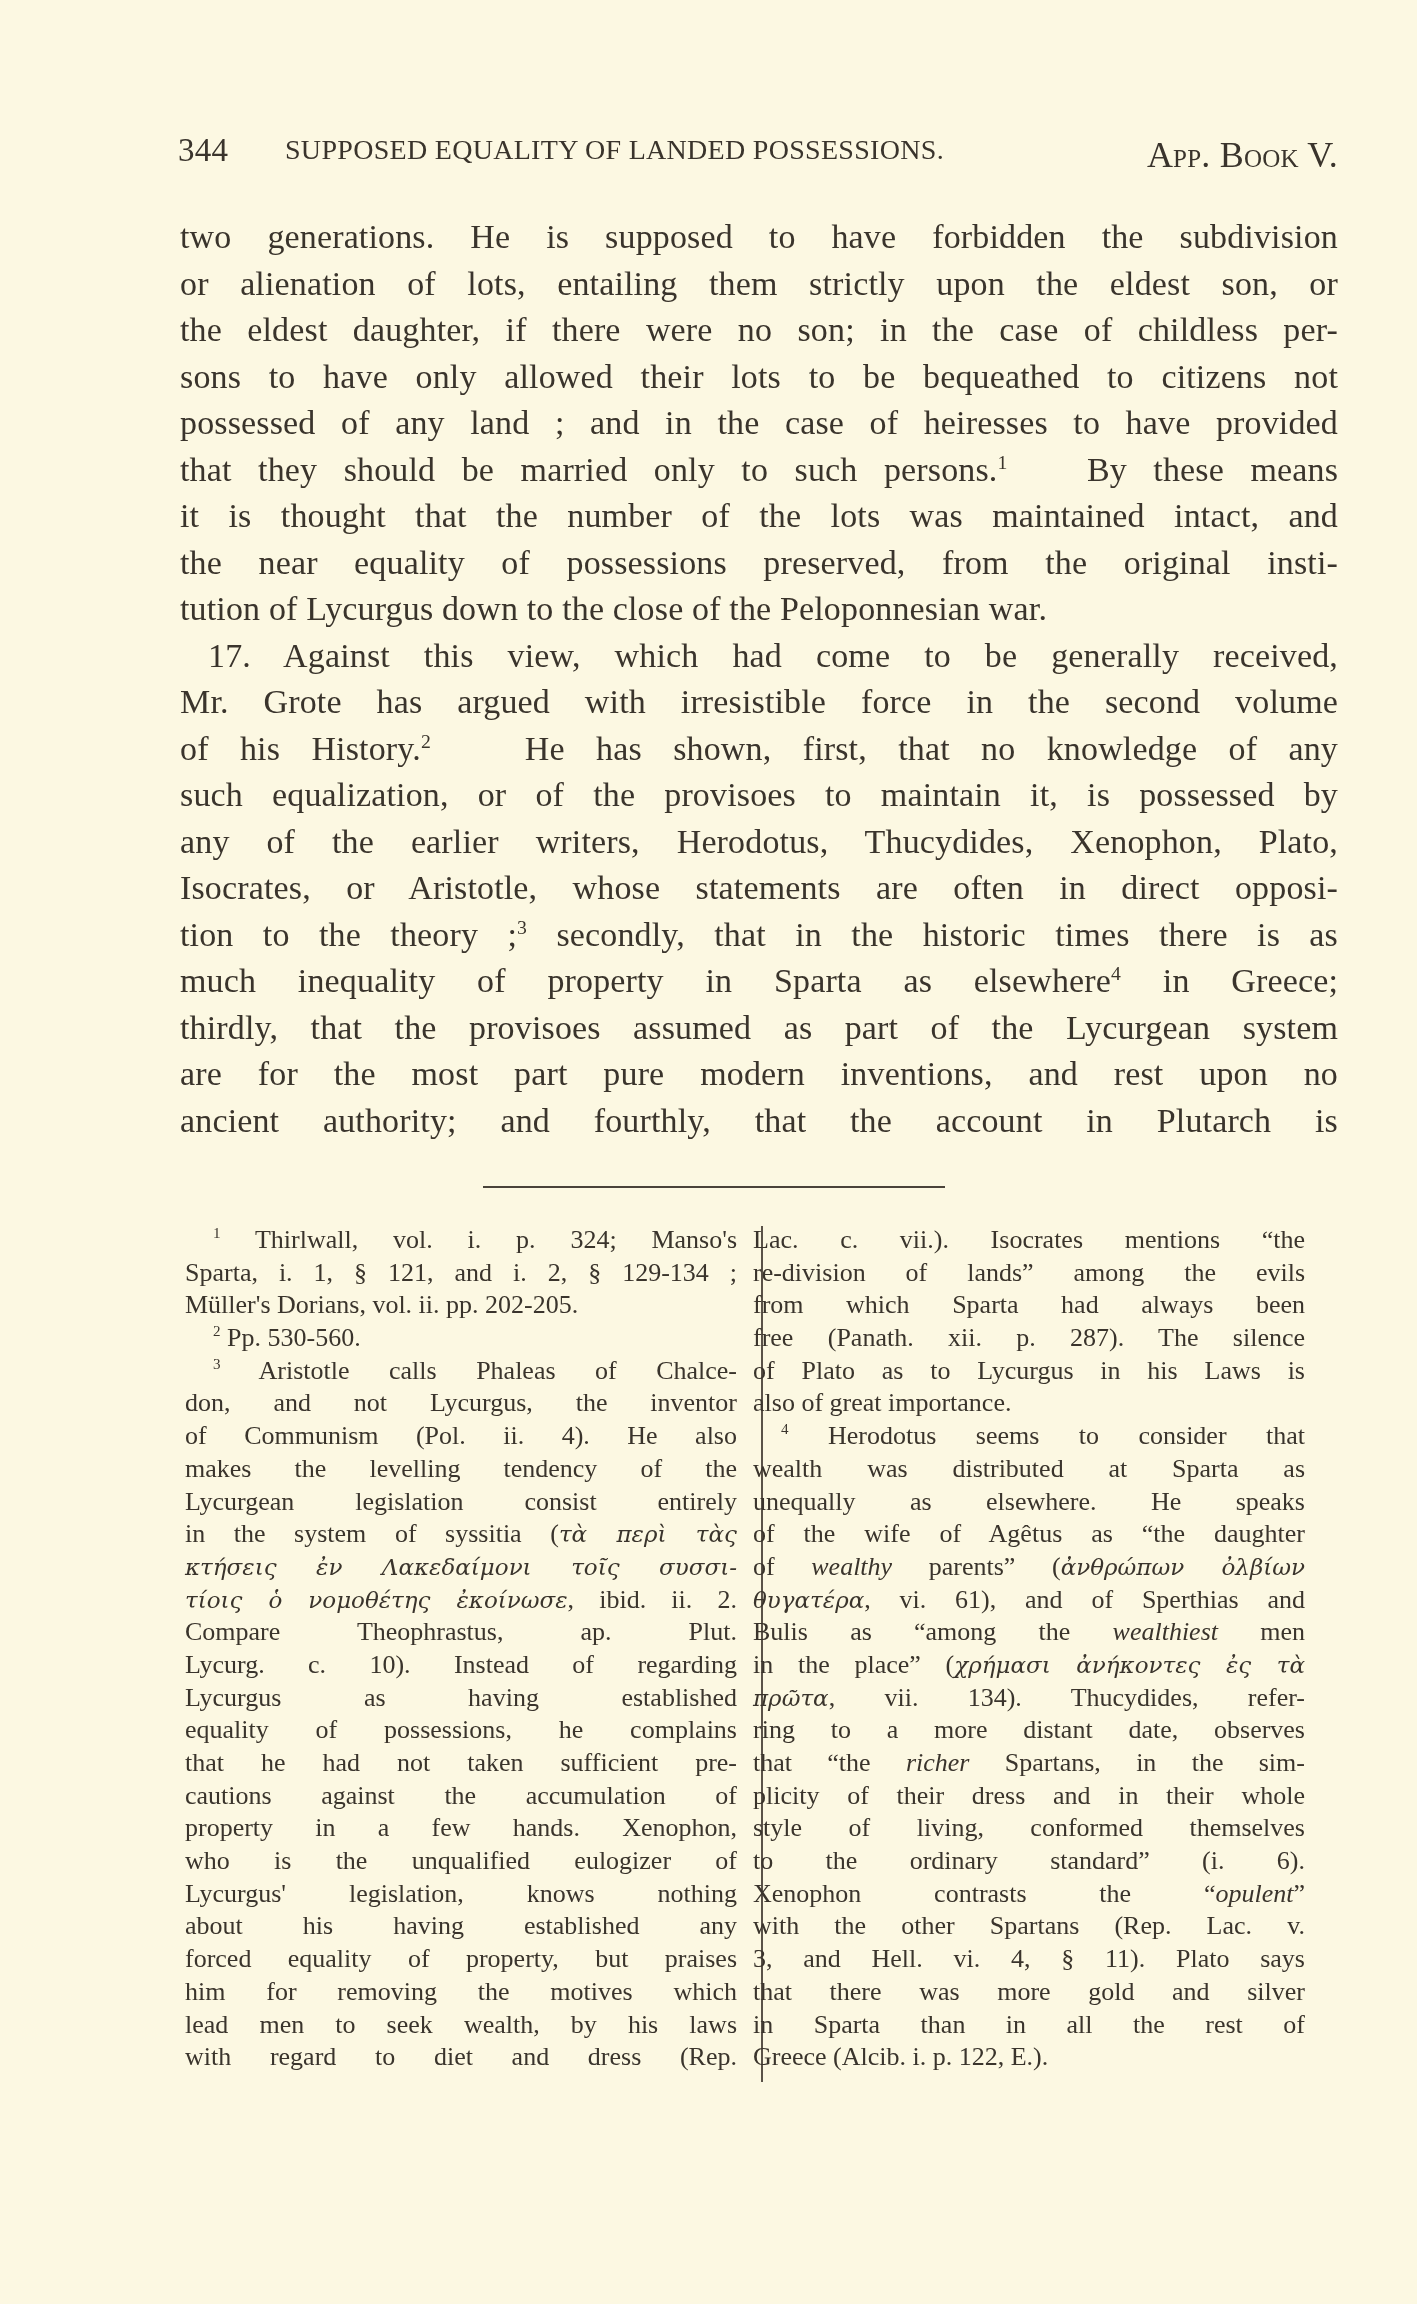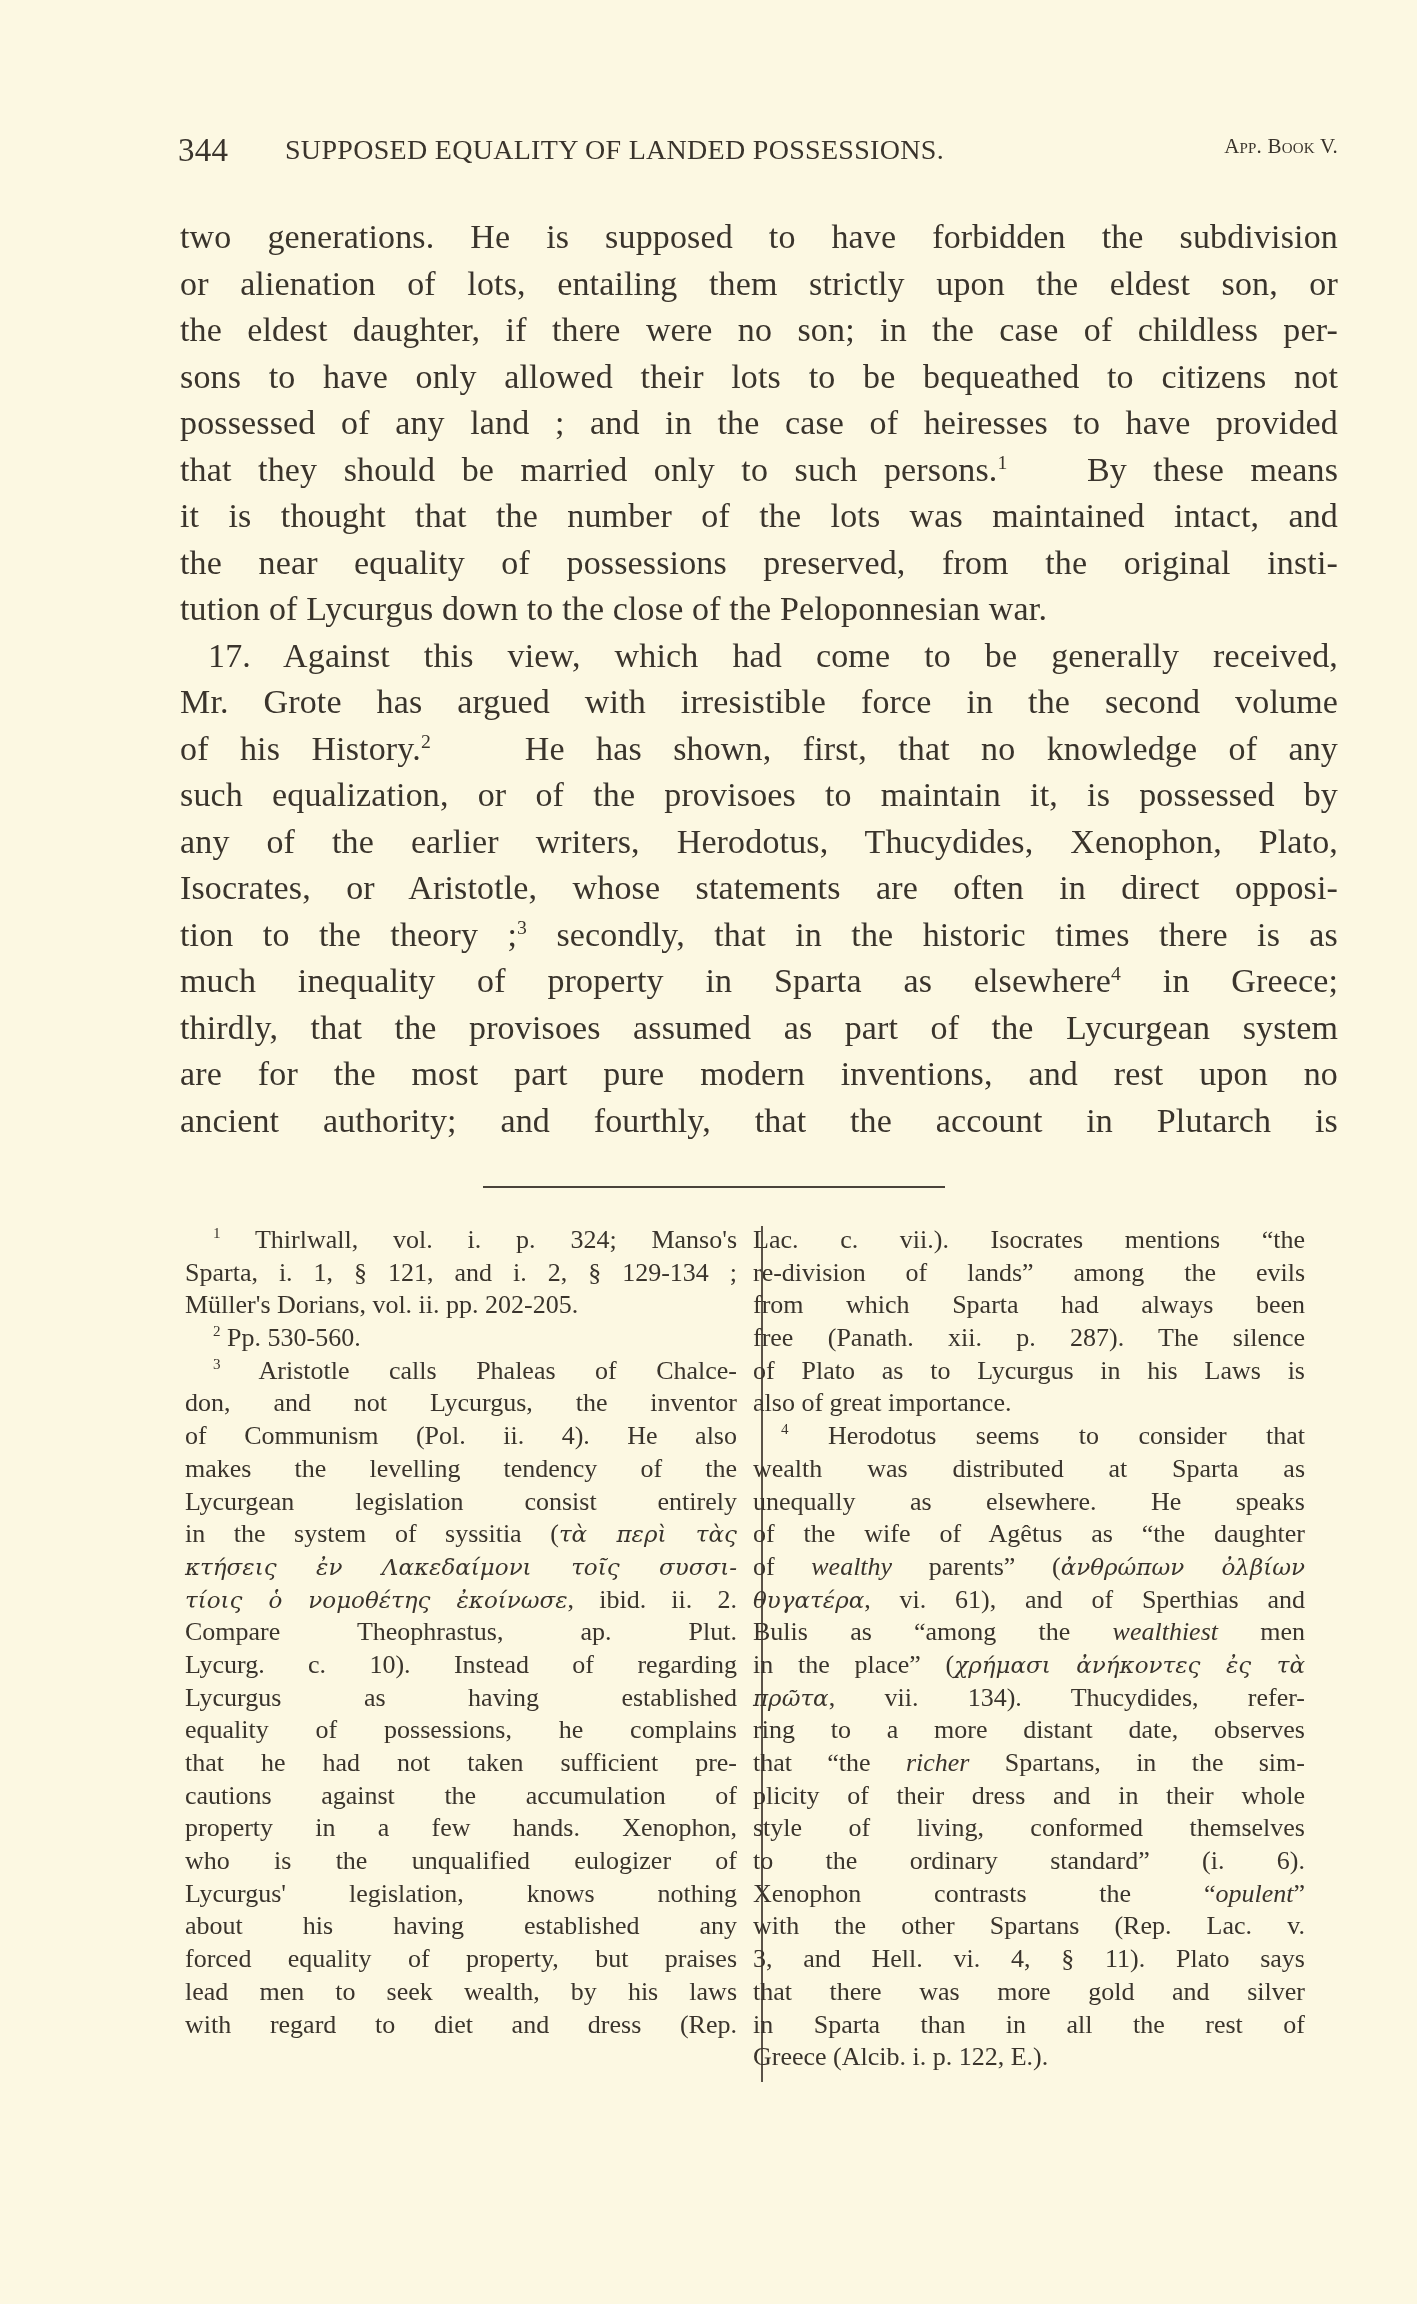--- a/index.html
+++ b/index.html
@@ -10,21 +10,21 @@
     font-family: "Liberation Serif", "DejaVu Serif", serif;
     position: relative; overflow: hidden;
   }
   .page { position: absolute; left: 0; top: 0; width: 1182px; height: 2304px; }
   .header {
     position: absolute; left: 178px; top: 128px; width: 1160px; height: 44px;
     font-size: 29px; letter-spacing: 0.2px; white-space: nowrap;
   }
   .header .pno { position: absolute; left: 0; top: 4px; font-size: 33px; }
   .header .title { position: absolute; left: 107px; top: 6px; font-size: 28px; letter-spacing: 0.3px; }
-  .header .book { position: absolute; right: 0; top: 6px; font-size: 21px; font-variant: small-caps; }
+  .header .book { position: absolute; right: 0; top: 6px; font-size: 36px; font-variant: small-caps; }
   .main { position: absolute; left: 180px; top: 214px; width: 1158px; }
   .main .line {
     height: 46.5px; line-height: 46.5px; font-size: 34px;
     white-space: nowrap; text-align: justify; text-align-last: justify;
     letter-spacing: 0.15px;
   }
   .main .line.last { text-align-last: left; }
   .main .line.indent { padding-left: 28px; }
   sup { font-size: 58%; vertical-align: super; line-height: 0; }
   .rule {
@@ -101,20 +101,21 @@
     <div class="line"><span>Lycurg. c. 10).  Instead of regarding</span></div>
     <div class="line"><span>Lycurgus as having established</span></div>
     <div class="line"><span>equality of possessions, he complains</span></div>
     <div class="line"><span>that he had not taken sufficient pre-</span></div>
     <div class="line"><span>cautions against the accumulation of</span></div>
     <div class="line"><span>property in a few hands.  Xenophon,</span></div>
     <div class="line"><span>who is the unqualified eulogizer of</span></div>
     <div class="line"><span>Lycurgus' legislation, knows nothing</span></div>
     <div class="line"><span>about his having established any</span></div>
     <div class="line"><span>forced equality of property, but praises</span></div>
+    <div class="line"><span>him for removing the motives which</span></div>
     <div class="line"><span>lead men to seek wealth, by his laws</span></div>
     <div class="line"><span>with regard to diet and dress (Rep.</span></div>
   </div>
 
   <div class="colsep"></div>
 
   <div class="col right">
     <div class="line"><span>Lac. c. vii.).  Isocrates mentions “the</span></div>
     <div class="line"><span>re-division of lands” among the evils</span></div>
     <div class="line"><span>from which Sparta had always been</span></div>

